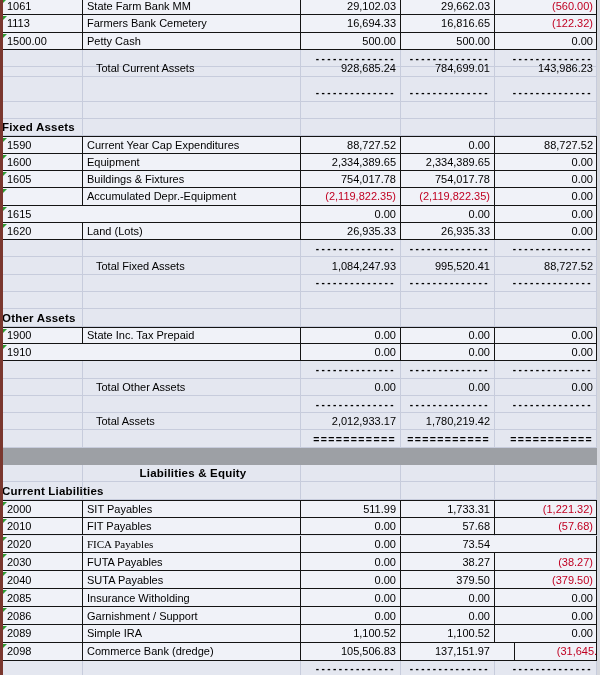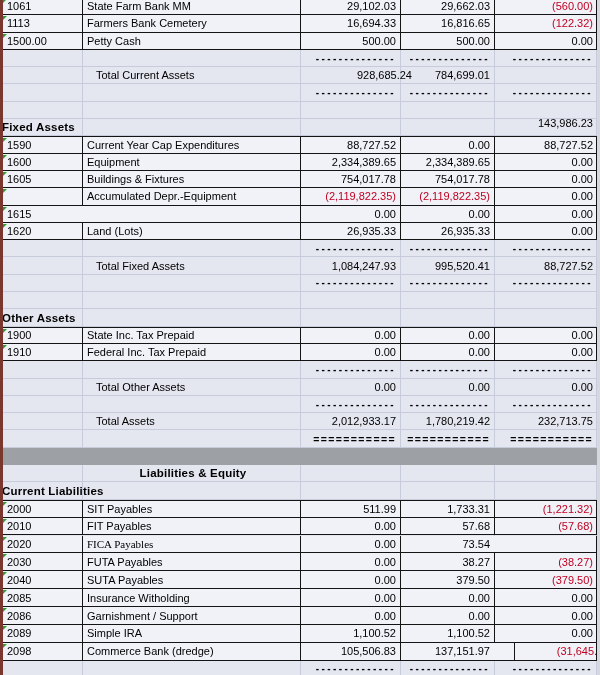--- a/index.html
+++ b/index.html
@@ -74,25 +74,25 @@
         <div class="cell num" style="left: 300px; width: 100px;">500.00</div>
         <div class="cell num" style="left: 400px; width: 94px;">500.00</div>
         <div class="cell num" style="left: 494px; width: 103px;">0.00</div>
         <div class="flag"></div>
       </div>
       <div class="row dashes plain" style="top: 49.9px; height: 17.3px;">
         <div class="cell num sep" style="left: 300px; width: 100px;">--------------</div>
         <div class="cell num sep" style="left: 400px; width: 94px;">--------------</div>
         <div class="cell num sep" style="left: 494px; width: 103px;">--------------</div>
       </div>
-      <div class="row total plain" style="top: 67px; height: 17.3px; padding-left: 17px;">
+      <div class="row total plain" style="top: 60px; height: 17.3px; padding-left: 17px;">
         <div class="cell desc total-label" style="left: 82px; width: 218px;">Total Current Assets</div>
-        <div class="cell num" style="left: 300px; width: 100px; margin-left: 16px;">928,685.24</div>
+        <div class="cell num" style="left: 300px; width: 100px;">928,685.24</div>
         <div class="cell num" style="left: 400px; width: 94px;">784,699.01</div>
-        <div class="cell num" style="left: 494px; width: 103px; margin-top: 48px;">143,986.23</div>
+        <div class="cell num" style="left: 494px; width: 103px;">143,986.23</div>
       </div>
       <div class="row dashes plain" style="top: 84.5px; height: 17.3px;">
         <div class="cell num sep" style="left: 300px; width: 100px;">--------------</div>
         <div class="cell num sep" style="left: 400px; width: 94px;">--------------</div>
         <div class="cell num sep" style="left: 494px; width: 103px;">--------------</div>
       </div>
       <div class="row blank plain" style="top: 101.8px; height: 17.3px;"></div>
       <div class="row section plain" style="top: 119.1px; height: 17.3px;">
         <div class="cell desc section-label" style="left: 0px; width: 290px;">Fixed Assets</div>
       </div>
@@ -166,21 +166,20 @@
       <div class="row account bordered first" style="top: 326.7px; height: 17.3px;">
         <div class="cell acct" style="left: 3px; width: 79px;">1900</div>
         <div class="cell desc" style="left: 82px; width: 218px;">State Inc. Tax Prepaid</div>
         <div class="cell num" style="left: 300px; width: 100px;">0.00</div>
         <div class="cell num" style="left: 400px; width: 94px;">0.00</div>
         <div class="cell num" style="left: 494px; width: 103px;">0.00</div>
         <div class="flag"></div>
       </div>
       <div class="row account bordered" style="top: 344px; height: 17.3px;">
         <div class="cell acct" style="left: 3px; width: 79px;">1910</div>
-        <div class="cell desc" style="left: 82px; width: 218px;">Federal Inc. Tax Prepaid</div>
         <div class="cell num" style="left: 300px; width: 100px;">0.00</div>
         <div class="cell num" style="left: 400px; width: 94px;">0.00</div>
         <div class="cell num" style="left: 494px; width: 103px;">0.00</div>
         <div class="flag"></div>
       </div>
       <div class="row dashes plain" style="top: 361.3px; height: 17.3px;">
         <div class="cell num sep" style="left: 300px; width: 100px;">--------------</div>
         <div class="cell num sep" style="left: 400px; width: 94px;">--------------</div>
         <div class="cell num sep" style="left: 494px; width: 103px;">--------------</div>
       </div>
@@ -192,21 +191,20 @@
       </div>
       <div class="row dashes plain" style="top: 395.9px; height: 17.3px;">
         <div class="cell num sep" style="left: 300px; width: 100px;">--------------</div>
         <div class="cell num sep" style="left: 400px; width: 94px;">--------------</div>
         <div class="cell num sep" style="left: 494px; width: 103px;">--------------</div>
       </div>
       <div class="row total plain" style="top: 413.2px; height: 17.3px;">
         <div class="cell desc total-label" style="left: 82px; width: 218px;">Total Assets</div>
         <div class="cell num" style="left: 300px; width: 100px;">2,012,933.17</div>
         <div class="cell num" style="left: 400px; width: 94px;">1,780,219.42</div>
-        <div class="cell num" style="left: 494px; width: 103px;">232,713.75</div>
       </div>
       <div class="row equals plain" style="top: 430.5px; height: 17.3px;">
         <div class="cell num sep" style="left: 300px; width: 100px;">===========</div>
         <div class="cell num sep" style="left: 400px; width: 94px;">===========</div>
         <div class="cell num sep" style="left: 494px; width: 103px;">===========</div>
       </div>
       <div class="row graybar" style="top: 447.8px; height: 17.3px;"></div>
       <div class="row title plain" style="top: 465.1px; height: 17.3px;">
         <div class="cell desc title-label" style="left: 82px; width: 218px;">Liabilities &amp; Equity</div>
       </div>

